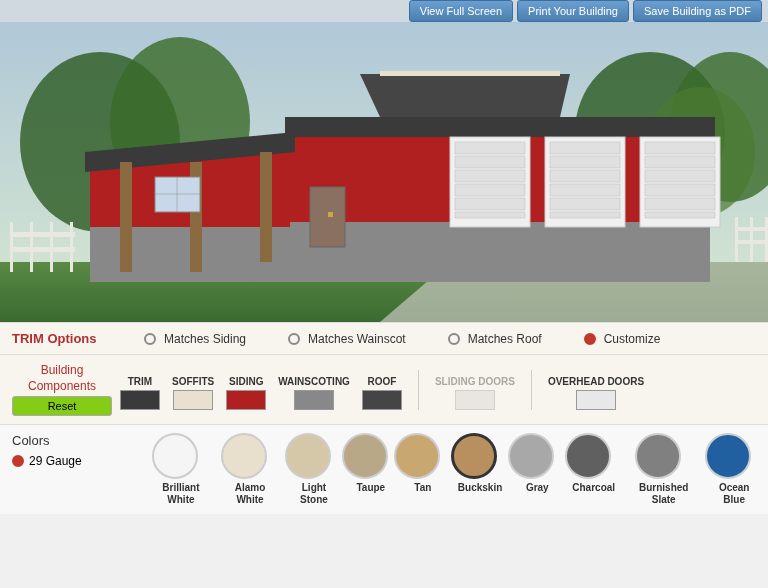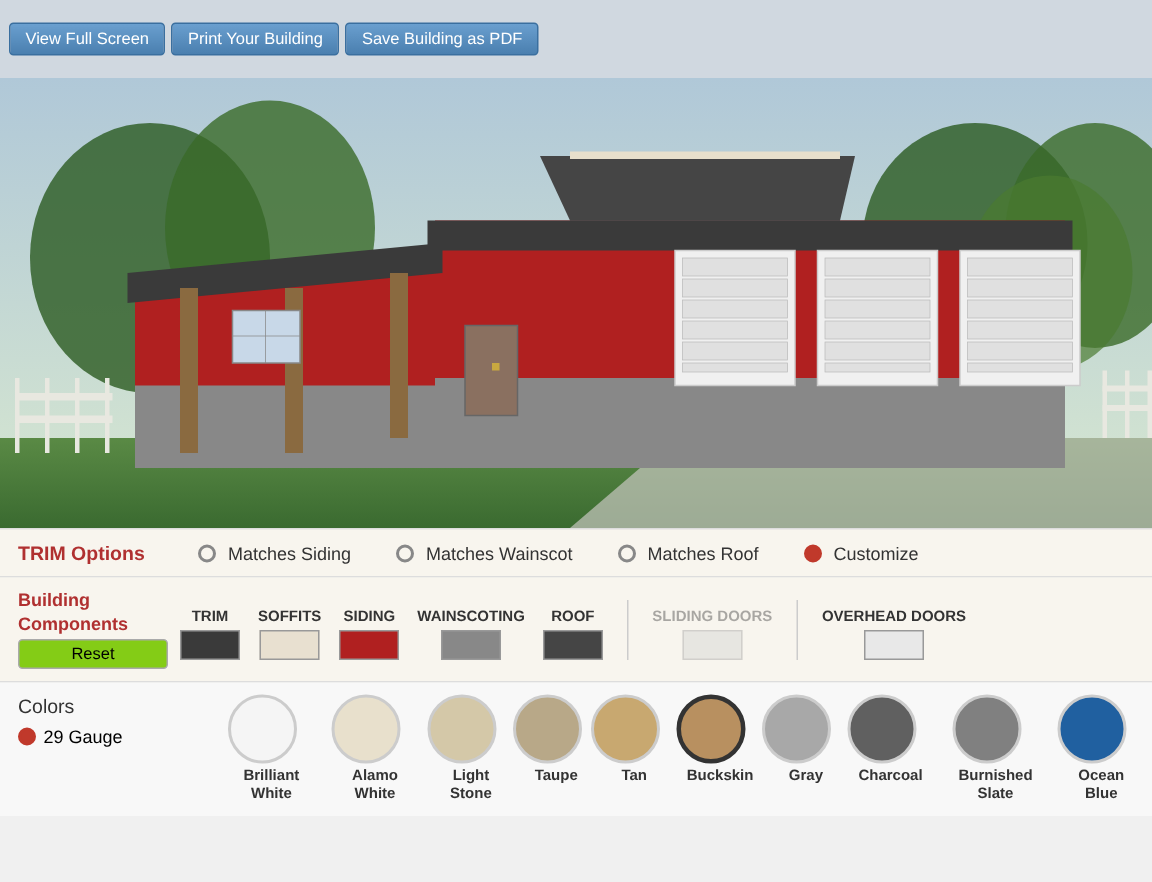--- a/index.html
+++ b/index.html
@@ -1,22 +1,23 @@
 <!DOCTYPE html>
 <html><head>
   <meta charset="utf-8">
   <style>
     * { box-sizing: border-box; margin: 0; padding: 0; }
     body { font-family: Arial, sans-serif; background: #f0f0f0; width: 768px; height: 588px; overflow: hidden; }
 
     
     .toolbar {
       background: #d0d8e0;
-      padding: 15px 6px;
-      display: flex;
+      padding: 0 6px;
+      display: flex;
+      justify-content: flex-end;
       gap: 4px;
       align-items: center;
     }
     .toolbar-btn {
       background: linear-gradient(to bottom, #6a9fcf, #4a7faf);
       color: white;
       border: 1px solid #3a6f9f;
       padding: 4px 10px;
       font-size: 11px;
       cursor: pointer;
@@ -39,21 +40,21 @@
     }
 
     
     .trim-options-row {
       background: #f8f5ee;
       border-top: 1px solid #ddd;
       border-bottom: 1px solid #ddd;
       display: flex;
       align-items: center;
       padding: 8px 12px;
-      gap: 0;
+      gap: 12px;
     }
     .trim-options-label {
       color: #b03030;
       font-weight: bold;
       font-size: 13px;
       width: 120px;
       flex-shrink: 0;
     }
     .radio-group {
       display: flex;
@@ -80,25 +81,26 @@
     .components-row {
       background: #f8f5ee;
       border-bottom: 1px solid #ddd;
       display: flex;
       align-items: center;
       padding: 8px 12px;
       gap: 8px;
     }
     .components-label {
       color: #b03030;
-      font-weight: bold;
+      font-weight: normal;
       font-size: 12px;
       width: 100px;
       flex-shrink: 0;
       line-height: 1.3;
+      text-align: center;
     }
     .reset-btn {
       background: #84cc16;
       border: 1px solid #aaa;
       padding: 3px 12px;
       font-size: 11px;
       cursor: pointer;
       border-radius: 3px;
       margin-top: 2px;
     }

